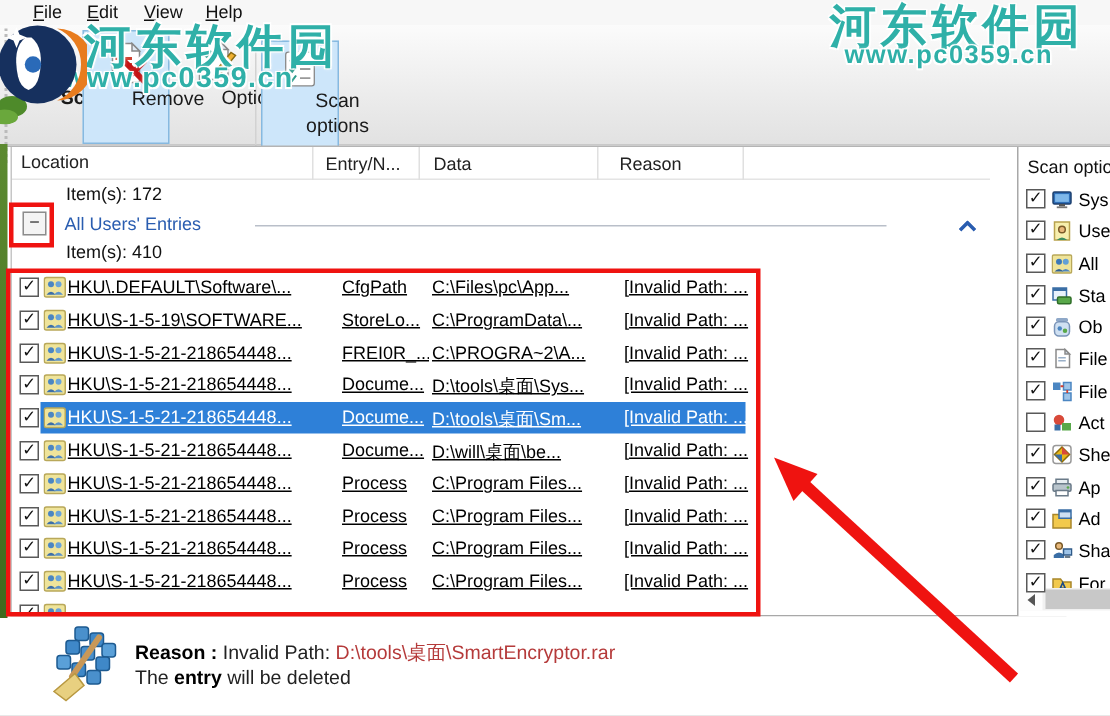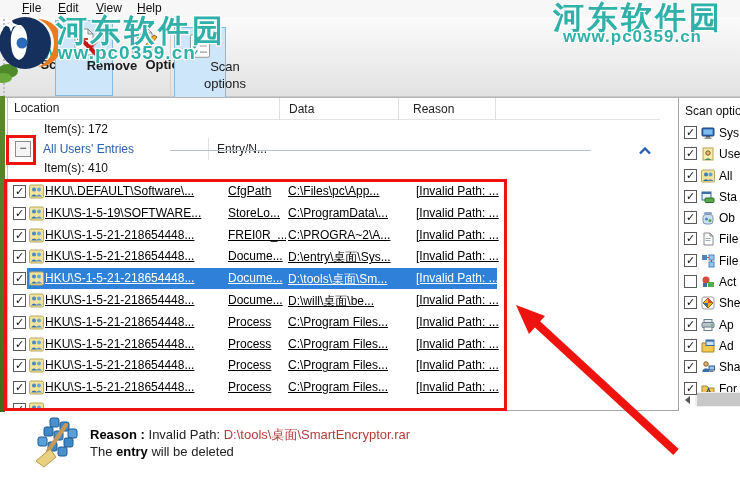--- a/index.html
+++ b/index.html
@@ -14,21 +14,21 @@
   
   .toolbar { position:absolute; left:0; top:17px; width:740px; height:80px;
              background:linear-gradient(#fbfbfb,#e9e9e9 70%,#e2e2e2); border-bottom:1px solid #c9c9c9; }
   .grip { position:absolute; left:3px; width:2px; background-image:repeating-linear-gradient(#bbb 0 2px, transparent 2px 4px); }
   .grip.g1 { top:2px; height:13px; }
   .grip.g2 { top:22px; height:70px; }
   .tsep { position:absolute; left:170px; top:6px; height:86px; width:1px; background:#d2d2d2; }
   .tbtn { position:absolute; top:3px; height:76px; text-align:center; font-size:13px; color:#1a1a1a; }
   .tbtn.hl { background:#cde6fa; border:1px solid #86b9e0; }
   .tbtn .ticon { position:absolute; top:7px; left:50%; transform:translateX(-50%); }
-  .tbtn .lbl { position:absolute; top:37px; width:100%;font-weight:bold; }
+  .tbtn .lbl { position:absolute; top:37px; width:100%; }
   .tbtn .lbl2 { position:absolute; top:37px; width:100%; line-height:17px; }
   .tbtn-scan { left:8px; width:48px; }
   .tbtn-scan .lbl { font-weight:bold; }
   .tbtn-remove { left:55px; width:58px; }
   .tbtn-options { left:116px; width:54px; }
   .tbtn-scanopt { left:174px; width:52px; top:10px; height:86px; }
   .tbtn-scanopt .ticon { top:5px; }
   .tbtn-scanopt .lbl2 { top:30px; }
 
   
@@ -43,21 +43,21 @@
   
   .divider-top { position:absolute; left:0; top:97px; width:740px; height:1px; background:#b4b4b4; }
   .green-strip { position:absolute; left:0; top:96px; width:5px; height:316px; background:linear-gradient(#5c8a30,#3f6a1e); z-index:5; }
 
   
   .list { position:absolute; left:7px; top:98px; width:704px; height:313px; background:#fff;
           border-left:1px solid #c6c6c6; border-bottom:1px solid #a8a8a8; overflow:hidden; font-size:12px; }
   .lheader { position:absolute; left:0; top:0; width:652px; height:22px; background:#fff; border-bottom:1px solid #e4e4e4; color:#222; }
   .hcell { position:absolute; top:3px; white-space:nowrap; overflow:hidden; }
   .h0 { left:6px;   width:188px; }
-  .h1 { left:200px; width:68px;  border-left:1px solid #e0e0e0; padding-left:8px; top:0; height:22px; line-height:22px;margin-top:40px; }
+  .h1 { left:200px; width:68px;  border-left:1px solid #e0e0e0; padding-left:8px; top:0; height:22px; line-height:22px; }
   .h2 { left:271px; width:118px; border-left:1px solid #e0e0e0; padding-left:9px; top:0; height:22px; line-height:22px; }
   .h3 { left:390px; width:96px;  border-left:1px solid #e0e0e0; padding-left:14px; top:0; height:22px; line-height:22px; }
   .h4 { left:487px; width:60px;  border-left:1px solid #e0e0e0; top:0; height:22px; }
   .note { position:absolute; left:36px; color:#111; }
   .note1 { top:24px; }
   .note2 { top:63px; }
   .collapse-btn { position:absolute; left:7px; top:43px; width:16px; height:16px; background:#f4f4f4; border:1px solid #8c8c8c;
                   font-size:12px; line-height:13px; text-align:center; color:#333; }
   .group-title { position:absolute; left:35px; top:44px; color:#2a5db0; }
   .group-line { position:absolute; left:162px; top:52px; width:421px; height:1px; background:#b9bfc9; }
@@ -265,21 +265,21 @@
           <span class="cb">✓</span>
           <span class="ricon"><svg width="15" height="15" viewBox="0 0 15 14">
               <rect x="0.5" y="0.5" width="14" height="13" rx="1.5" fill="#efe49a" stroke="#b9a85a"></rect>
               <circle cx="5" cy="5" r="2" fill="#4b86c2"></circle>
               <circle cx="10" cy="5" r="2" fill="#6aa4d8"></circle>
               <path d="M2 12 Q5 8 8 12 Z" fill="#3d6fa8"></path>
               <path d="M7 12 Q10 8 13 12 Z" fill="#5b92c8"></path>
             </svg></span>
           <span class="cell loc">HKU\S-1-5-21-218654448...</span>
           <span class="cell ent">Docume...</span>
-          <span class="cell dat">D:\entry\桌面\Sys...</span>
+          <span class="cell dat">D:\tools\桌面\Sys...</span>
           <span class="cell rea">[Invalid Path: ...</span>
         </div>
         <div class="row selected">
           <span class="cb">✓</span>
           <span class="ricon"><svg width="15" height="15" viewBox="0 0 15 14">
               <rect x="0.5" y="0.5" width="14" height="13" rx="1.5" fill="#efe49a" stroke="#b9a85a"></rect>
               <circle cx="5" cy="5" r="2" fill="#4b86c2"></circle>
               <circle cx="10" cy="5" r="2" fill="#6aa4d8"></circle>
               <path d="M2 12 Q5 8 8 12 Z" fill="#3d6fa8"></path>
               <path d="M7 12 Q10 8 13 12 Z" fill="#5b92c8"></path>

